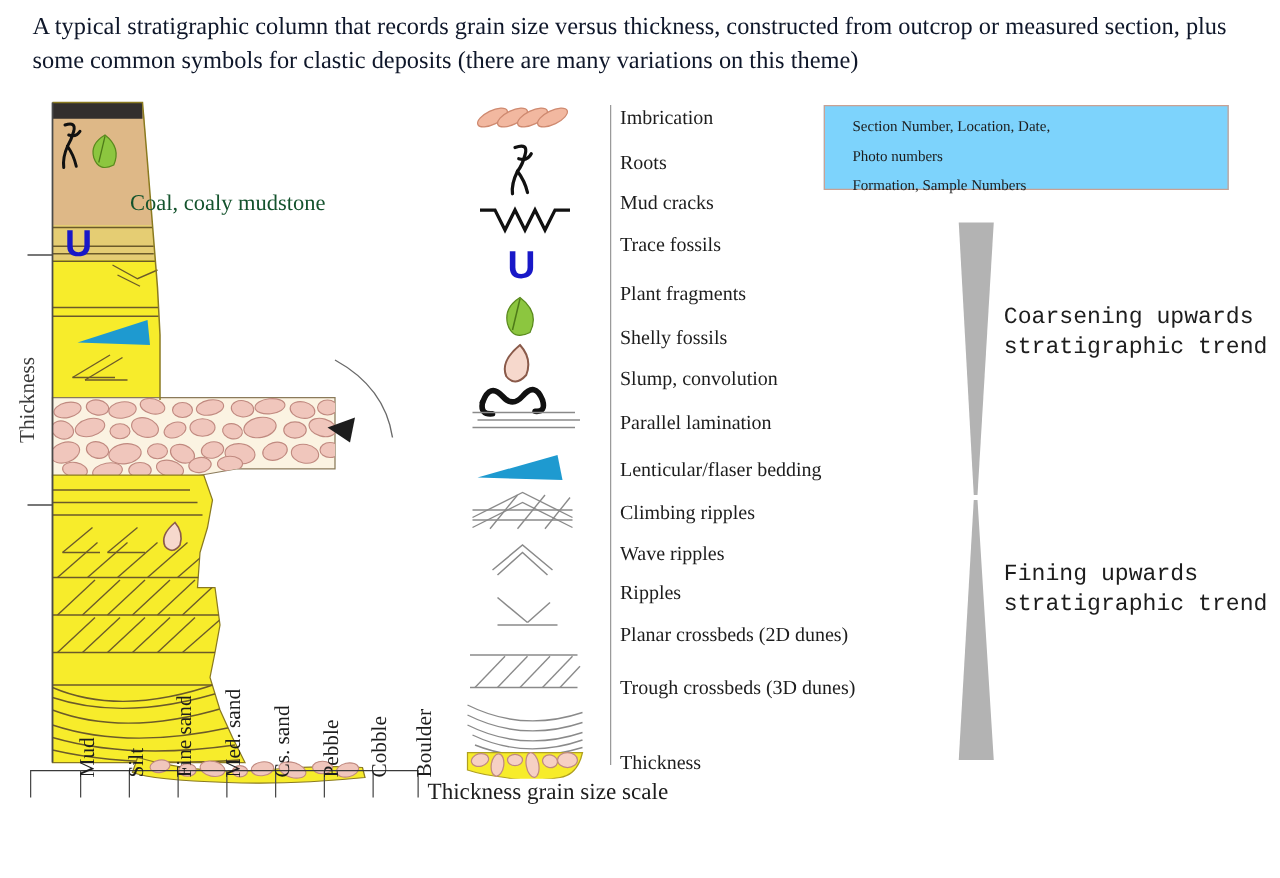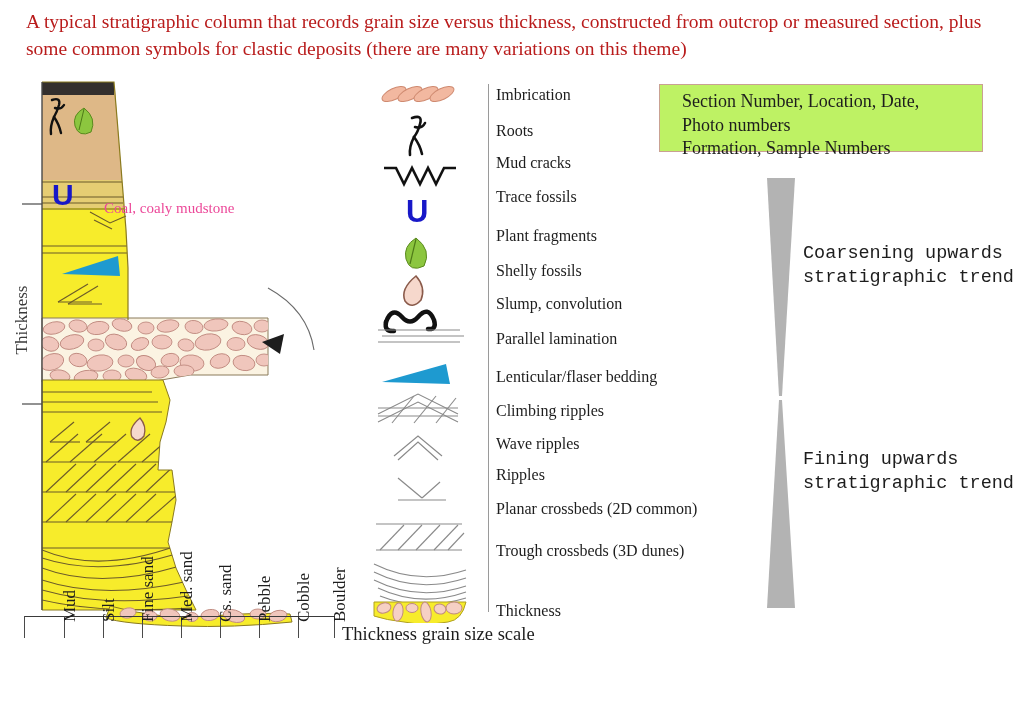--- a/index.html
+++ b/index.html
@@ -10,40 +10,40 @@
     font-family: "Liberation Serif", "DejaVu Serif", serif;
     color: #231f20;
     overflow: hidden;
   }
   #page { position: relative; width: 1024px; height: 702px; }
 
   .caption {
     position: absolute;
     left: 26px; top: 8px; width: 990px;
     font-size: 19.5px; line-height: 27px;
-    color: #b91c1c;
+    color: #0f172a;
   }
 
   
   #column-wrap { position: absolute; left: 0; top: 70px; width: 340px; height: 560px; }
   #column-svg  { position: absolute; left: 0; top: 0; }
 
   .thickness-label {
     position: absolute;
     left: -38px; top: 240px;
     width: 120px;
     text-align: center;
     font-size: 17px;
     transform: rotate(-90deg);
     color: #3a3a3a;
   }
 
   .coal-label {
     position: absolute; left: 104px; top: 82px;
-    font-size: 15px; color: #ec4899; white-space: nowrap; margin-top: 48px;
+    font-size: 18px; color: #14532d; white-space: nowrap;
   }
 
   
   #callout {
     position: absolute; left: 189px; top: 178px;
     width: 202px; height: 108px;
     border: 1.4px solid #b08080;
     border-radius: 16px;
     background: #ffffff;
     padding: 8px 0 0 14px;
@@ -75,24 +75,24 @@
   .legend-text {
     position: absolute; left: 126px;
     font-size: 16px; line-height: 22px;
     color: #1d1d1d; white-space: nowrap;
   }
 
   
   #info-box {
     position: absolute; left: 659px; top: 84px;
     width: 324px; height: 68px;
-    background: #bef264;
+    background: #7dd3fc;
     border: 1px solid #c9a193;
     padding: 5px 0 0 22px;
-    font-size: 18px; line-height: 23.5px;
+    font-size: 12px; line-height: 23.5px;
     color: #1d1d1d;
   }
 
   
   #trends { position: absolute; left: 755px; top: 170px; width: 260px; height: 450px; font-family: Liberation Mono, monospace; }
   .trend-text {
     position: absolute; left: 48px;
     font-size: 18.5px; line-height: 24px;
     color: #1d1d1d; white-space: nowrap;
   }
@@ -437,21 +437,21 @@
     <div class="legend-text" style="top:74px">Mud cracks</div>
     <div class="legend-text" style="top:108px">Trace fossils</div>
     <div class="legend-text" style="top:147px">Plant fragments</div>
     <div class="legend-text" style="top:182px">Shelly fossils</div>
     <div class="legend-text" style="top:215px">Slump, convolution</div>
     <div class="legend-text" style="top:250px">Parallel lamination</div>
     <div class="legend-text" style="top:288px">Lenticular/flaser bedding</div>
     <div class="legend-text" style="top:322px">Climbing ripples</div>
     <div class="legend-text" style="top:355px">Wave ripples</div>
     <div class="legend-text" style="top:386px">Ripples</div>
-    <div class="legend-text" style="top:420px">Planar crossbeds (2D common)</div>
+    <div class="legend-text" style="top:420px">Planar crossbeds (2D dunes)</div>
     <div class="legend-text" style="top:462px">Trough crossbeds (3D dunes)</div>
     <div class="legend-text" style="top:522px">Thickness</div>
   </div>
 
   <div id="info-box">
     <div>Section Number, Location, Date,</div>
     <div>Photo numbers</div>
     <div>Formation, Sample Numbers</div>
   </div>
 

